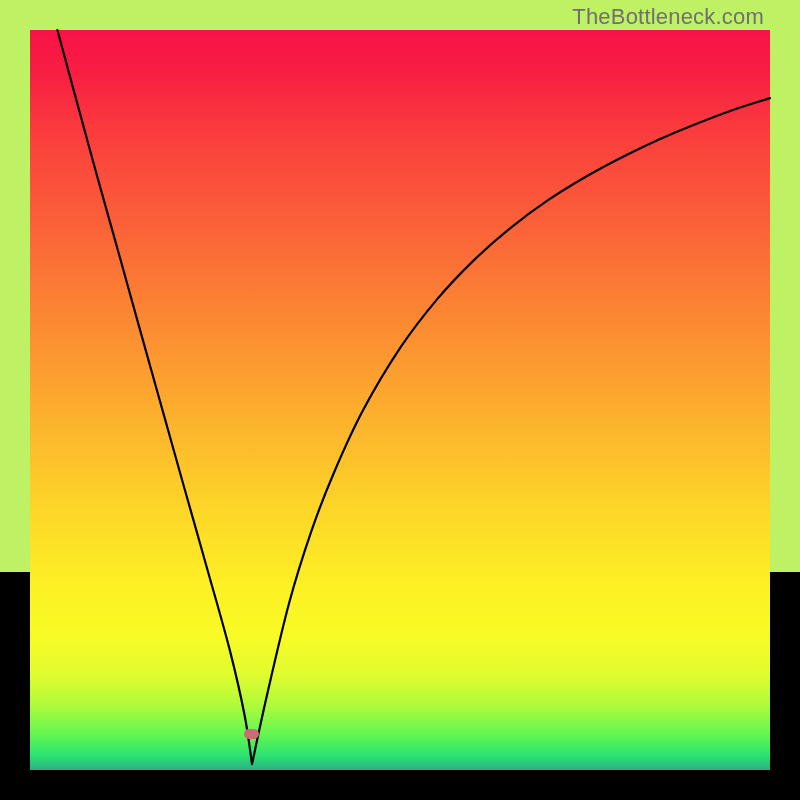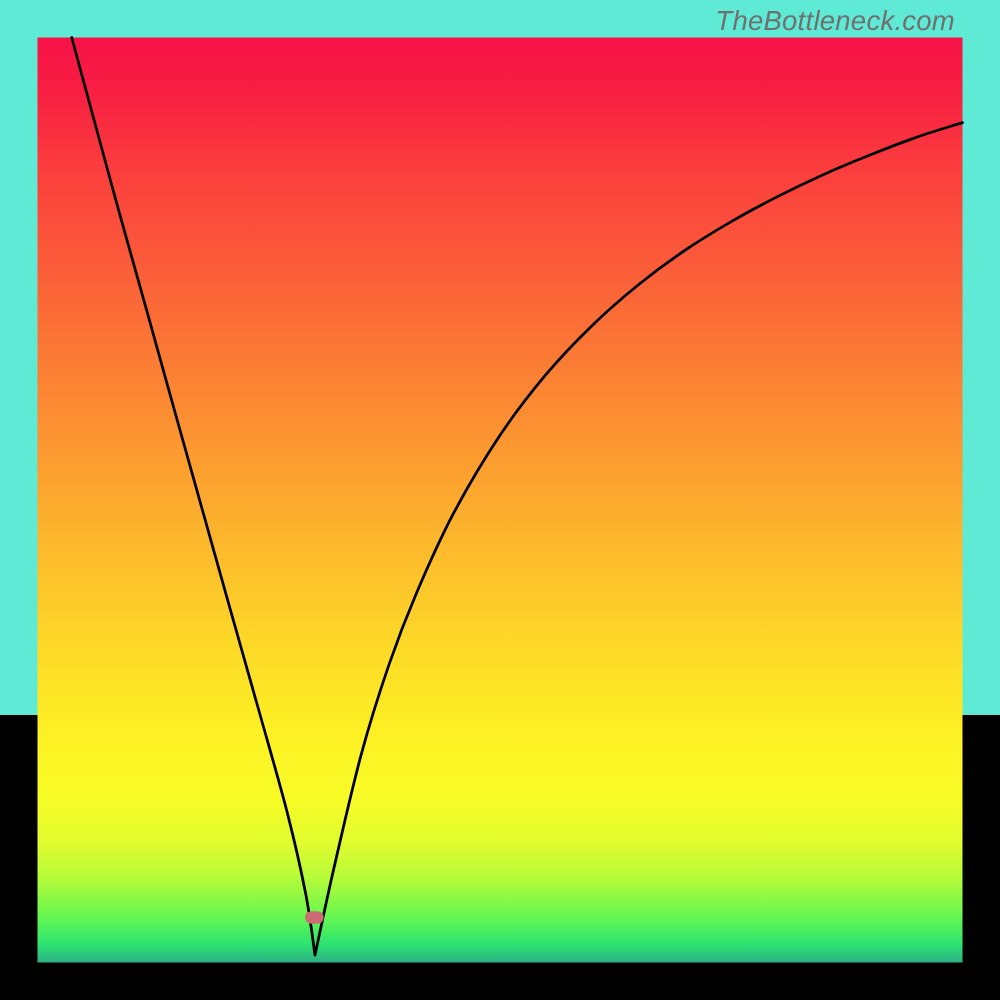--- a/index.html
+++ b/index.html
@@ -8,22 +8,21 @@
     width: 800px;
     height: 800px;
     overflow: hidden;
     background: #000;
     font-family: Arial, Helvetica, sans-serif;
   }
   .frame {
     position: relative;
     width: 800px;
     height: 572px;
-    background: #5eead4;
-    font-style: italic;
+    background: #bef264;
   }
   .plot-area {
     position: absolute;
     left: 30px;
     top: 30px;
     width: 740px;
     height: 740px;
     
     background: linear-gradient(to bottom,
       #f71247 0%,

